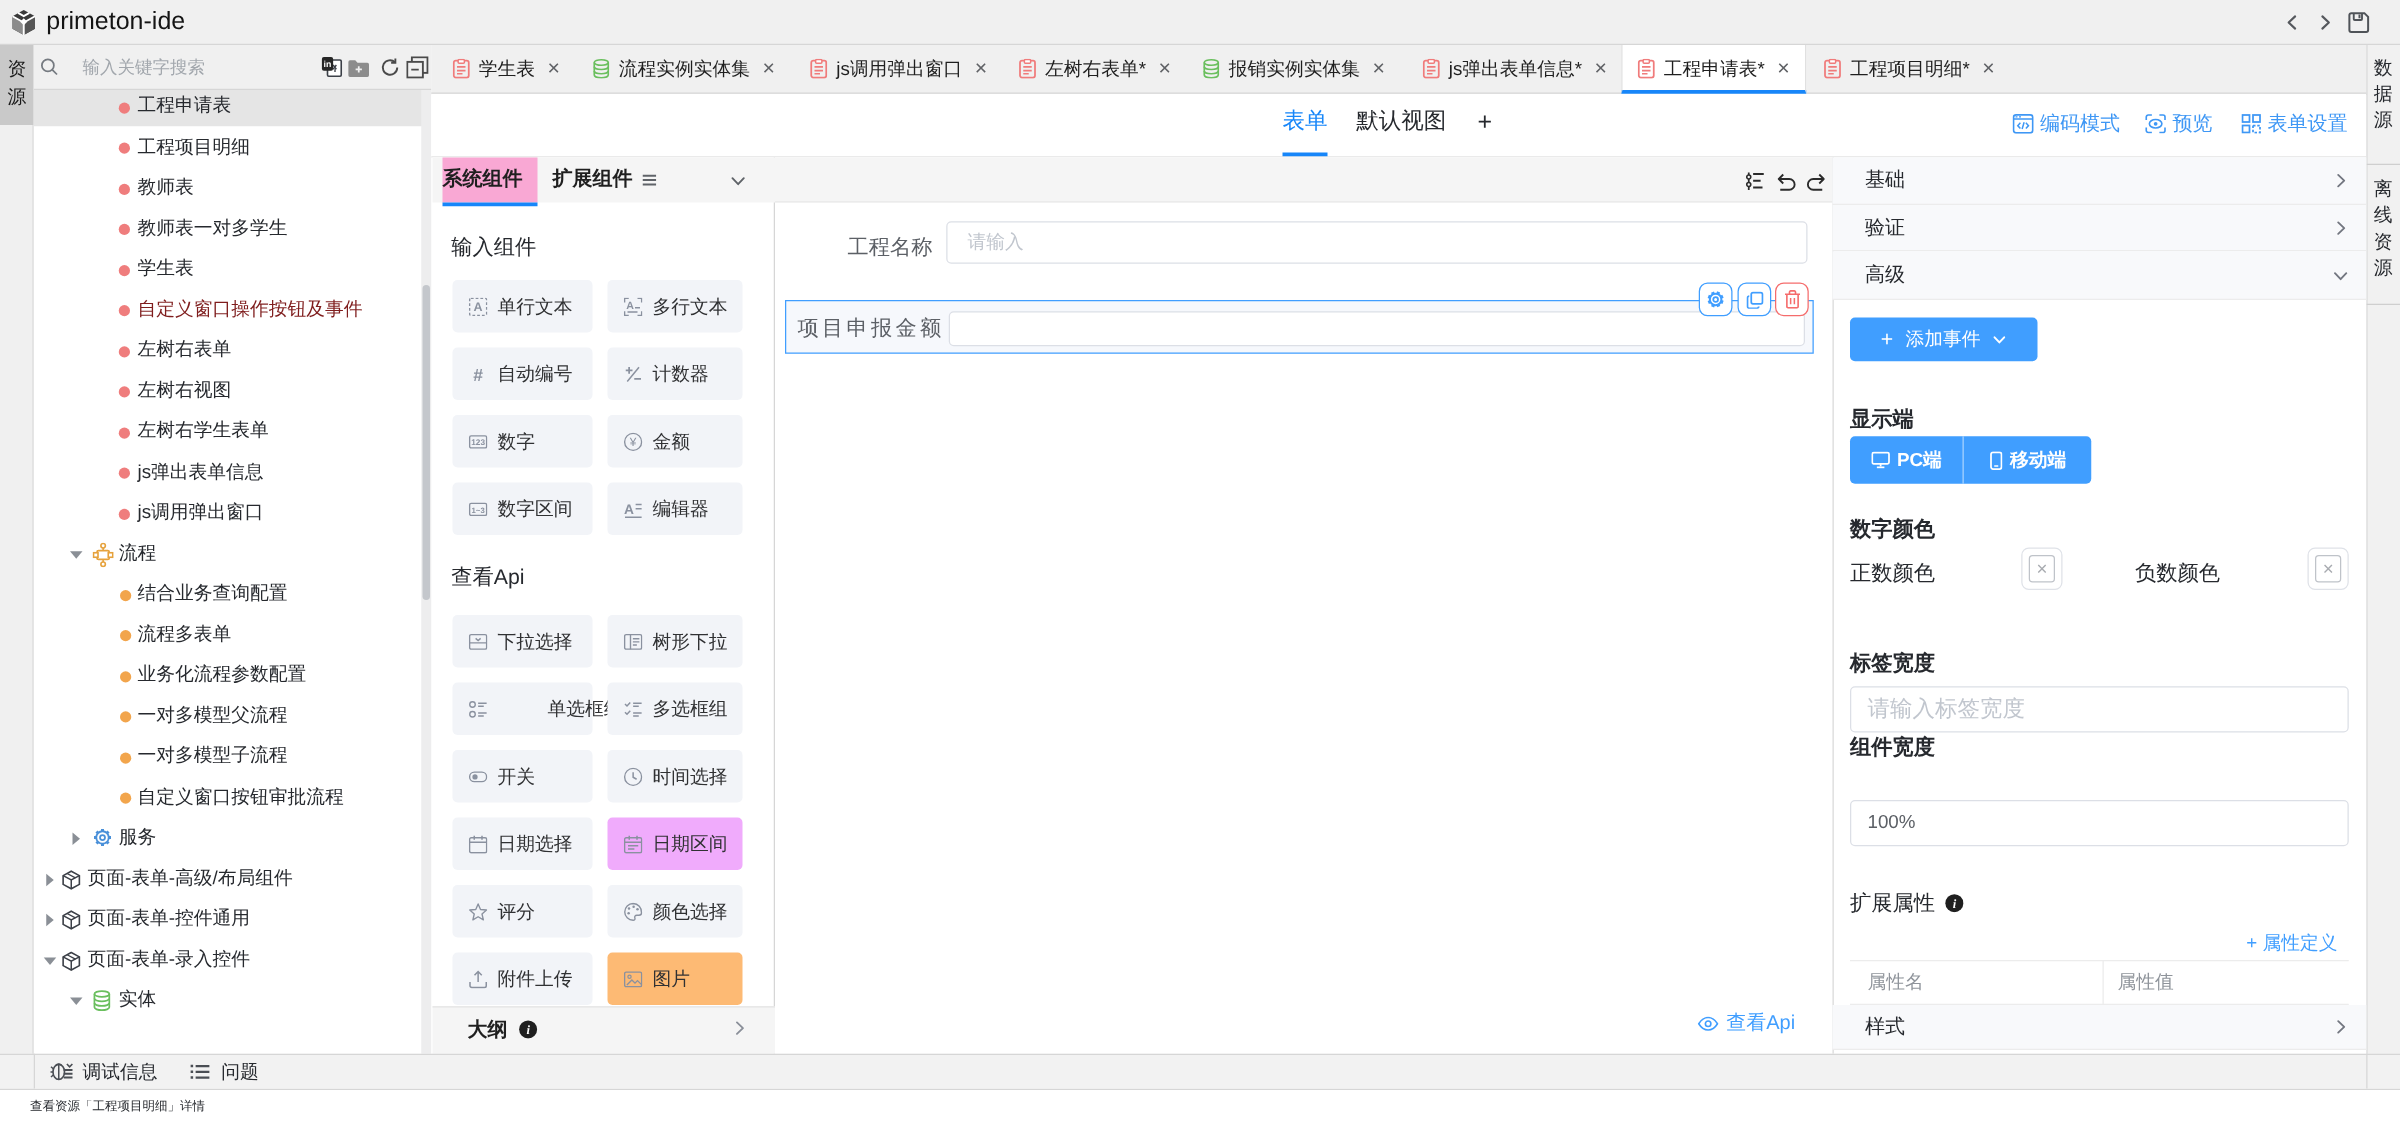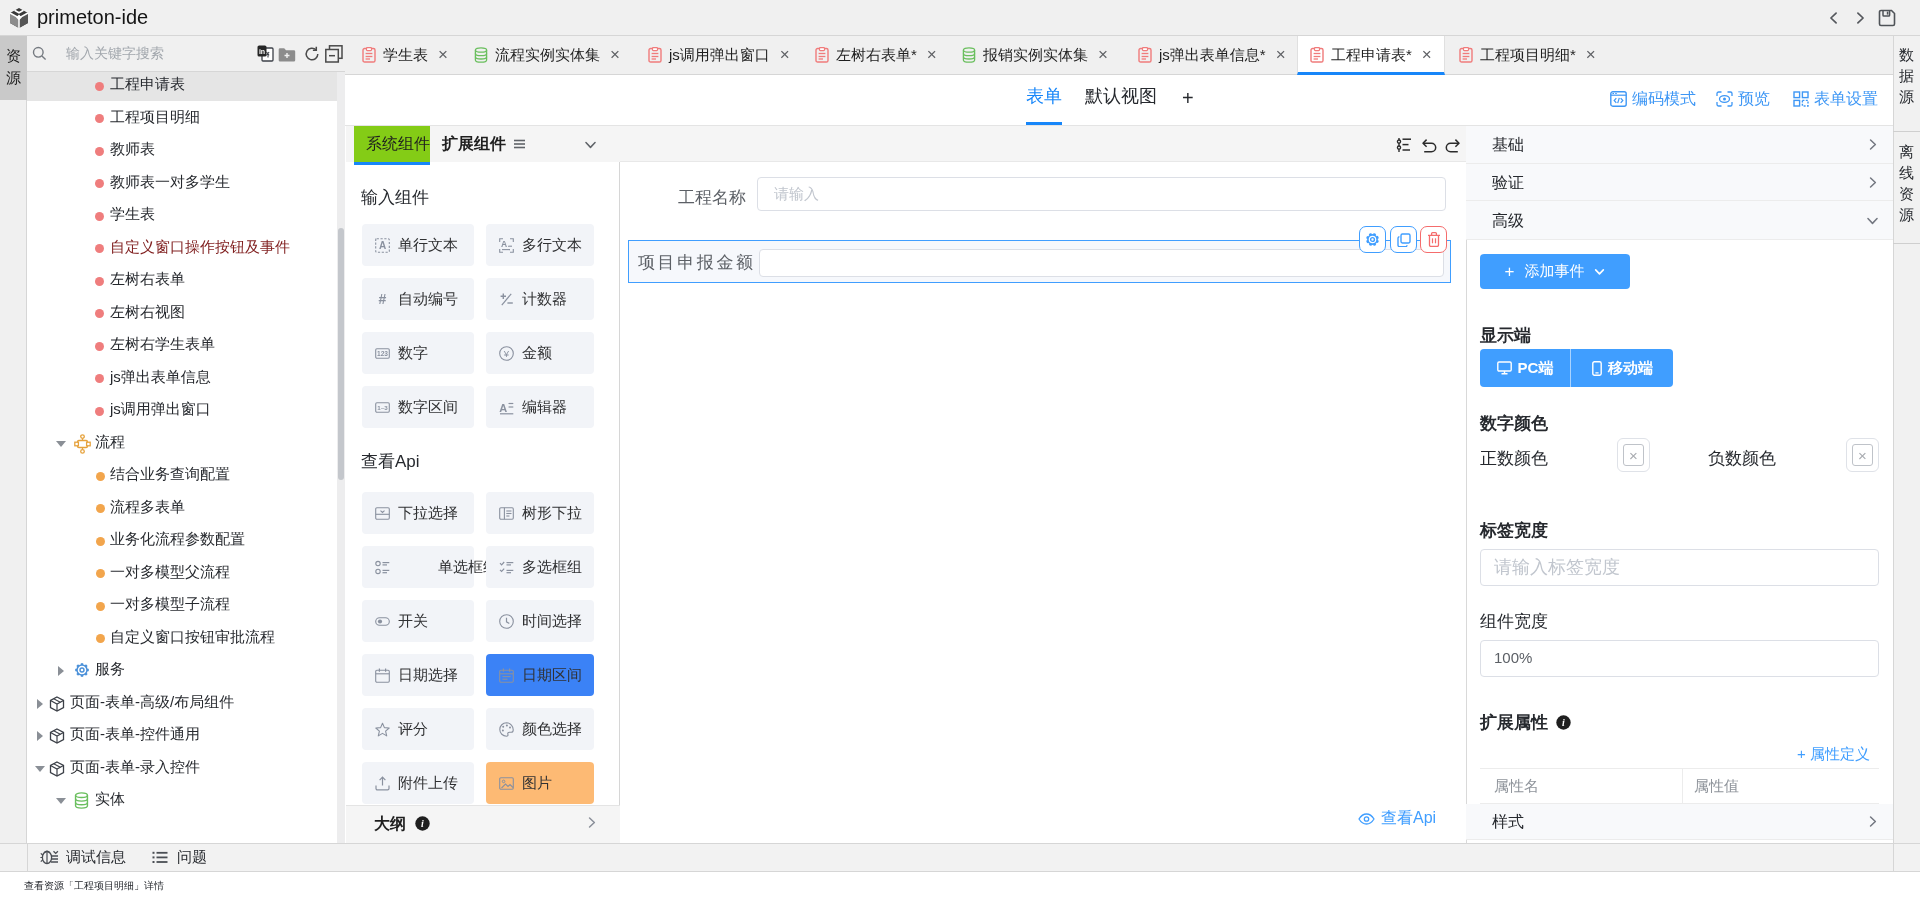--- a/index.html
+++ b/index.html
@@ -313,21 +313,21 @@
     <svg width="16" height="16" viewBox="0 0 16 16" style="">
       <rect x="1" y="1" width="5.6" height="5.6" fill="none" stroke="#3e97f5" stroke-width="1.4"></rect>
       <rect x="9.4" y="1" width="5.6" height="5.6" fill="none" stroke="#3e97f5" stroke-width="1.4"></rect>
       <rect x="1" y="9.4" width="5.6" height="5.6" fill="none" stroke="#3e97f5" stroke-width="1.4"></rect>
       <rect x="9.4" y="9.4" width="5.6" height="5.6" fill="none" stroke="#3e97f5" stroke-width="1.4" stroke-dasharray="2 1.4"></rect>
     </svg>
     <span style="font-size:16px;color:#3e97f5;">表单设置</span>
   </div>
 <div class="ab" style="left:346px;top:126px;width:274px;height:717px;background:#fff;border-right:1px solid #d6d6d6;"></div>
 <div class="ab" style="left:346px;top:126px;width:274px;height:36px;background:#f5f5f5;"></div>
-<div class="ab" style="left:354px;top:126px;width:76px;height:36px;background:#84cc16;text-align:right;font-size:16px;font-weight:normal;color:#1f1f1f;line-height:36px;">系统组件</div>
+<div class="ab" style="left:354px;top:126px;width:76px;height:36px;background:#f9a8d4;text-align:left;font-size:16px;font-weight:bold;color:#1f1f1f;line-height:36px;">系统组件</div>
 <div class="ab" style="left:354px;top:162px;width:76px;height:3px;background:#1786f9;"></div>
 <div class="ab" style="left:434px;top:126px;width:80px;height:36px;font-size:16px;font-weight:bold;color:#1f1f1f;line-height:36px;text-align:center;">扩展组件</div>
 <div class="ab" style="left:514px;top:139px;">
     <svg width="11" height="10" viewBox="0 0 11 10" style="">
       <line x1="0" y1="1.5" x2="11" y2="1.5" stroke="#5f6368" stroke-width="1.6"></line>
       <line x1="0" y1="5" x2="11" y2="5" stroke="#5f6368" stroke-width="1.6"></line>
       <line x1="0" y1="8.5" x2="11" y2="8.5" stroke="#5f6368" stroke-width="1.6"></line>
     </svg>
   </div>
 <div class="ab" style="left:584px;top:138px;width:13px;height:13px;">
@@ -483,21 +483,21 @@
     <span>
       <svg width="15" height="15" viewBox="0 0 15 15" style="">
         <rect x="0.7" y="2.2" width="13.6" height="12" rx="1.2" fill="none" stroke="#8a919f" stroke-width="1.1"></rect>
         <line x1="4.4" y1="0.6" x2="4.4" y2="3.8" stroke="#8a919f" stroke-width="1.2"></line>
         <line x1="10.6" y1="0.6" x2="10.6" y2="3.8" stroke="#8a919f" stroke-width="1.2"></line>
         <line x1="0.7" y1="5.8" x2="14.3" y2="5.8" stroke="#8a919f" stroke-width="1.1"></line>
       </svg>
     </span>
     <span style="font-size:15px;color:#303133;white-space:nowrap;">日期选择</span>
   </div>
-<div class="ab flex" style="left:486px;top:654px;width:108px;height:42px;background:#3b82f6;border-radius:4px;padding-left:13px;gap:8px;">
+<div class="ab flex" style="left:486px;top:654px;width:108px;height:42px;background:#f0abfc;border-radius:4px;padding-left:13px;gap:8px;">
     <span>
       <svg width="15" height="15" viewBox="0 0 15 15" style="">
         <rect x="0.7" y="2.2" width="13.6" height="12" rx="1.2" fill="none" stroke="#8a919f" stroke-width="1.1"></rect>
         <line x1="4.4" y1="0.6" x2="4.4" y2="3.8" stroke="#8a919f" stroke-width="1.2"></line>
         <line x1="10.6" y1="0.6" x2="10.6" y2="3.8" stroke="#8a919f" stroke-width="1.2"></line>
         <line x1="0.7" y1="5.8" x2="14.3" y2="5.8" stroke="#8a919f" stroke-width="1.1"></line>
         <line x1="3.4" y1="8.6" x2="11.6" y2="8.6" stroke="#8a919f" stroke-width="1.1"></line>
         <line x1="3.4" y1="11.2" x2="8.5" y2="11.2" stroke="#8a919f" stroke-width="1.1"></line>
       </svg>
     </span>
@@ -672,25 +672,25 @@
 <div class="ab" style="left:1708px;top:447px;width:100px;height:22px;font-size:17px;color:#26292e;">负数颜色</div>
 <div class="ab flex" style="left:1617px;top:438px;width:33px;height:34px;background:#fff;border:1px solid #dfe2e8;border-radius:6px;justify-content:center;">
     <div style="width:21px;height:22px;border:1px solid #bfc3c9;border-radius:3px;display:flex;align-items:center;justify-content:center;font-size:15px;color:#a8abb0;">×</div>
   </div>
 <div class="ab flex" style="left:1846px;top:438px;width:33px;height:34px;background:#fff;border:1px solid #dfe2e8;border-radius:6px;justify-content:center;">
     <div style="width:21px;height:22px;border:1px solid #bfc3c9;border-radius:3px;display:flex;align-items:center;justify-content:center;font-size:15px;color:#a8abb0;">×</div>
   </div>
 <div class="ab" style="left:1480px;top:519px;width:140px;height:22px;font-size:17px;font-weight:bold;color:#26292e;">标签宽度</div>
 <div class="ab" style="left:1480px;top:549px;width:399px;height:37px;background:#fff;border:1px solid #dcdfe6;border-radius:4px;"></div>
 <div class="ab" style="left:1494px;top:549px;width:250px;height:37px;font-size:18px;color:#c1c6ce;line-height:36px;">请输入标签宽度</div>
-<div class="ab" style="left:1480px;top:610px;width:140px;height:22px;font-size:17px;font-weight:normal;color:#26292e;">组件宽度</div>
+<div class="ab" style="left:1480px;top:586px;width:140px;height:22px;font-size:17px;font-weight:bold;color:#26292e;">组件宽度</div>
 <div class="ab" style="left:1480px;top:640px;width:399px;height:37px;background:#fff;border:1px solid #dcdfe6;border-radius:4px;"></div>
 <div class="ab" style="left:1494px;top:640px;width:250px;height:37px;font-size:15px;color:#5c6066;line-height:36px;">100%</div>
 <div class="ab flex" style="left:1480px;top:711px;gap:8px;">
-    <span style="font-size:17px;font-weight:bold;color:#26292e;">扩展属性</span>
+    <span style="font-size:17px;font-weight:normal;color:#26292e;">扩展属性</span>
     <svg width="15" height="15" viewBox="0 0 15 15" style="">
       <circle cx="7.5" cy="7.5" r="7.2" fill="#1f1f1f"></circle>
       <text x="7.5" y="11.2" font-size="10" font-weight="bold" font-style="italic" fill="#fff" text-anchor="middle" font-family="Liberation Serif">i</text>
     </svg>
   </div>
 <div class="ab" style="left:1797px;top:745px;font-size:15px;color:#409eff;">+ 属性定义</div>
 <div class="ab" style="left:1480px;top:768px;width:399px;height:36px;border-top:1px solid #ececec;border-bottom:1px solid #ececec;"></div>
 <div class="ab" style="left:1494px;top:768px;width:180px;height:36px;font-size:15px;color:#8f949b;line-height:36px;">属性名</div>
 <div class="ab" style="left:1682px;top:768px;width:1px;height:36px;background:#ececec;"></div>
 <div class="ab" style="left:1694px;top:768px;width:180px;height:36px;font-size:15px;color:#8f949b;line-height:36px;">属性值</div>

